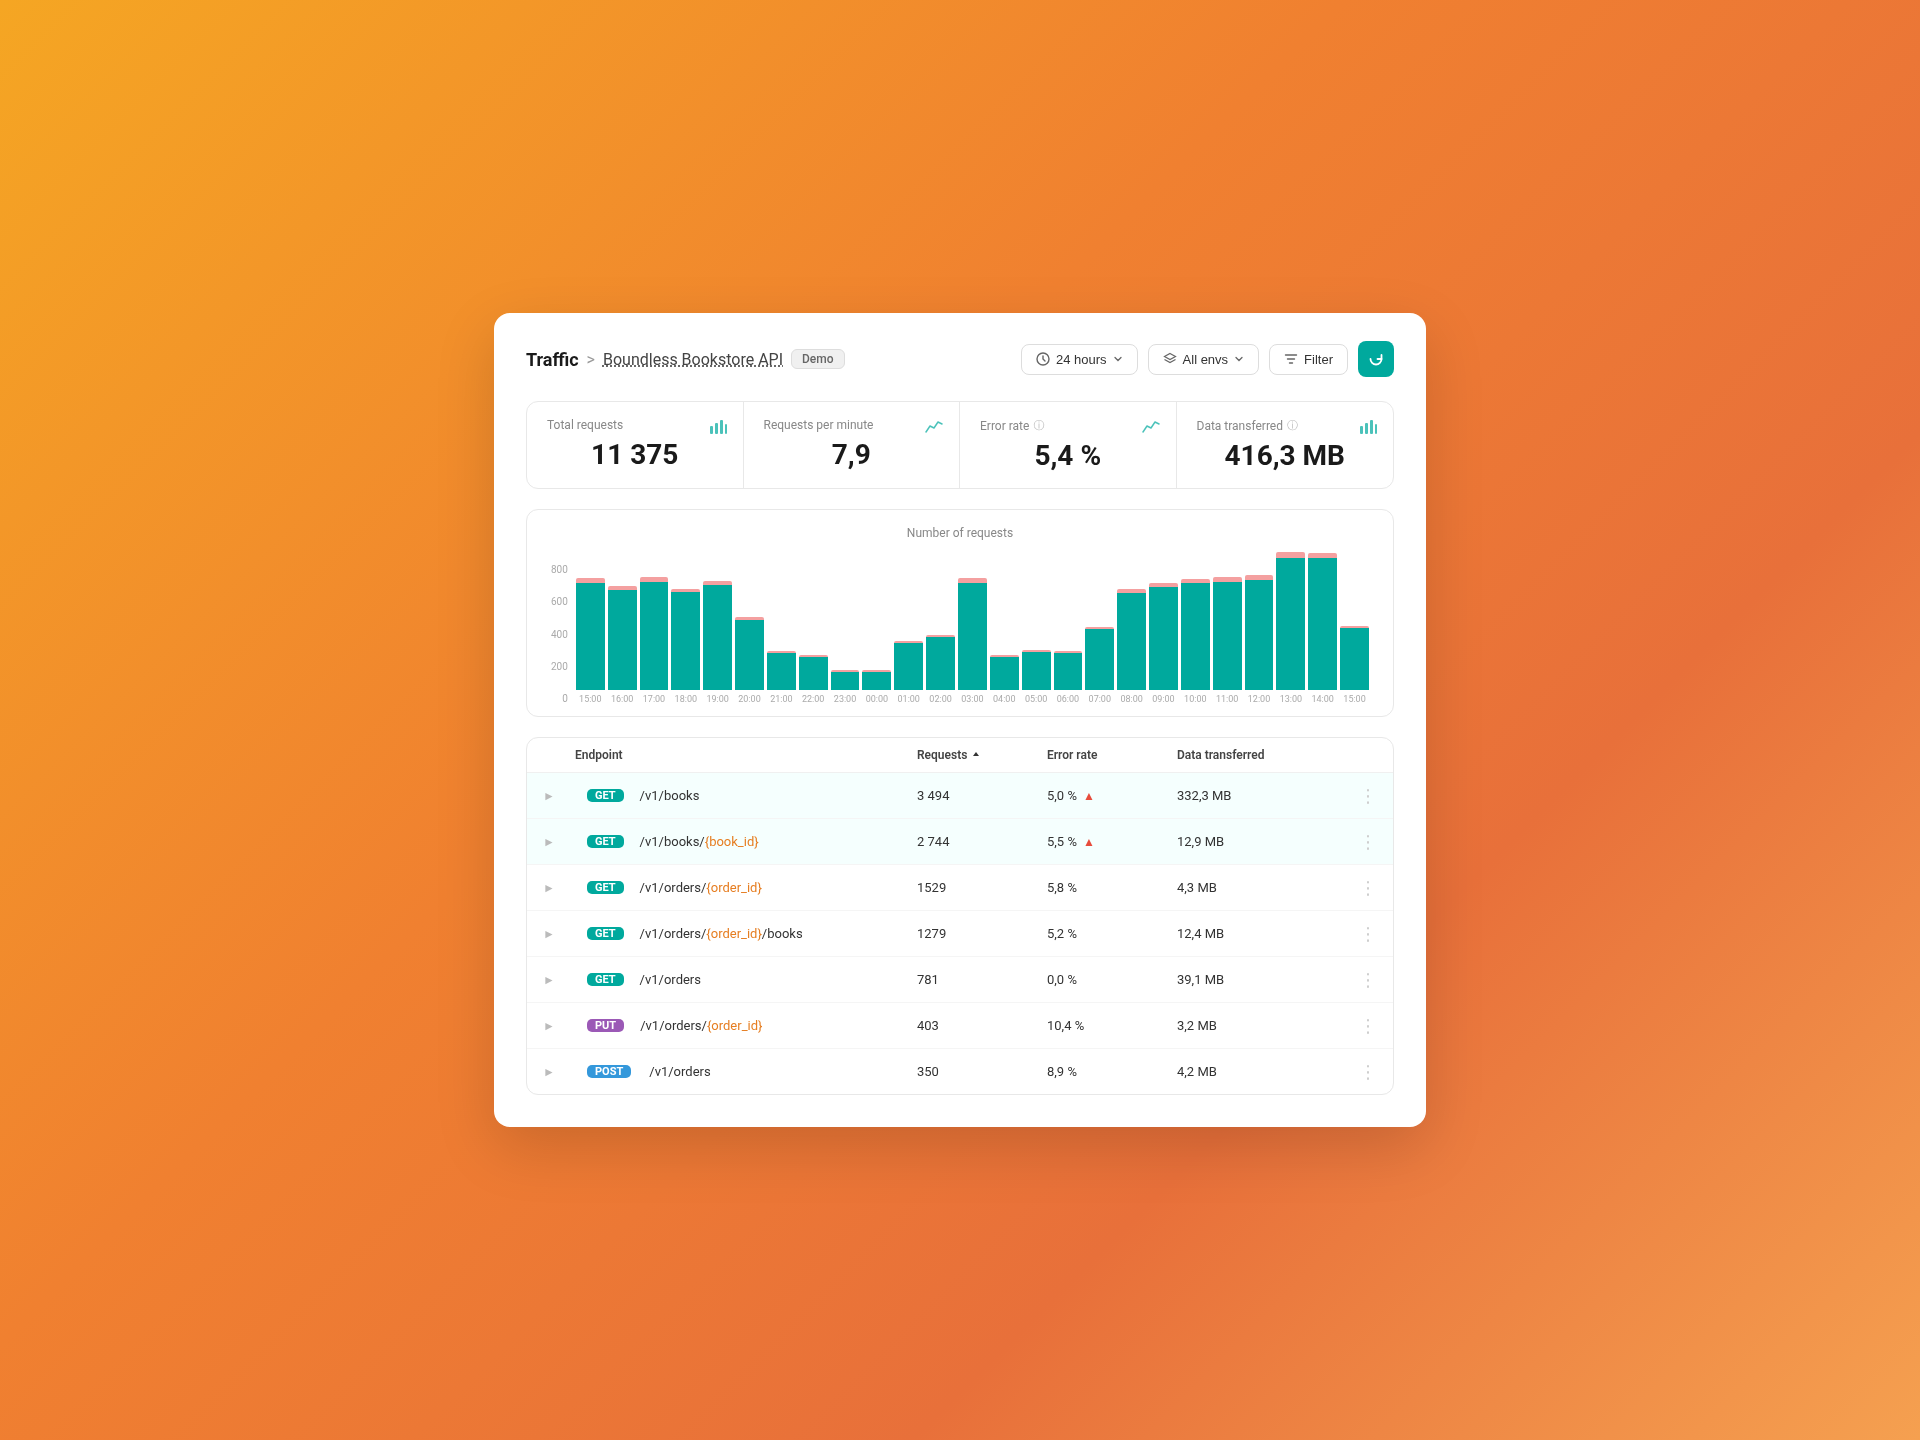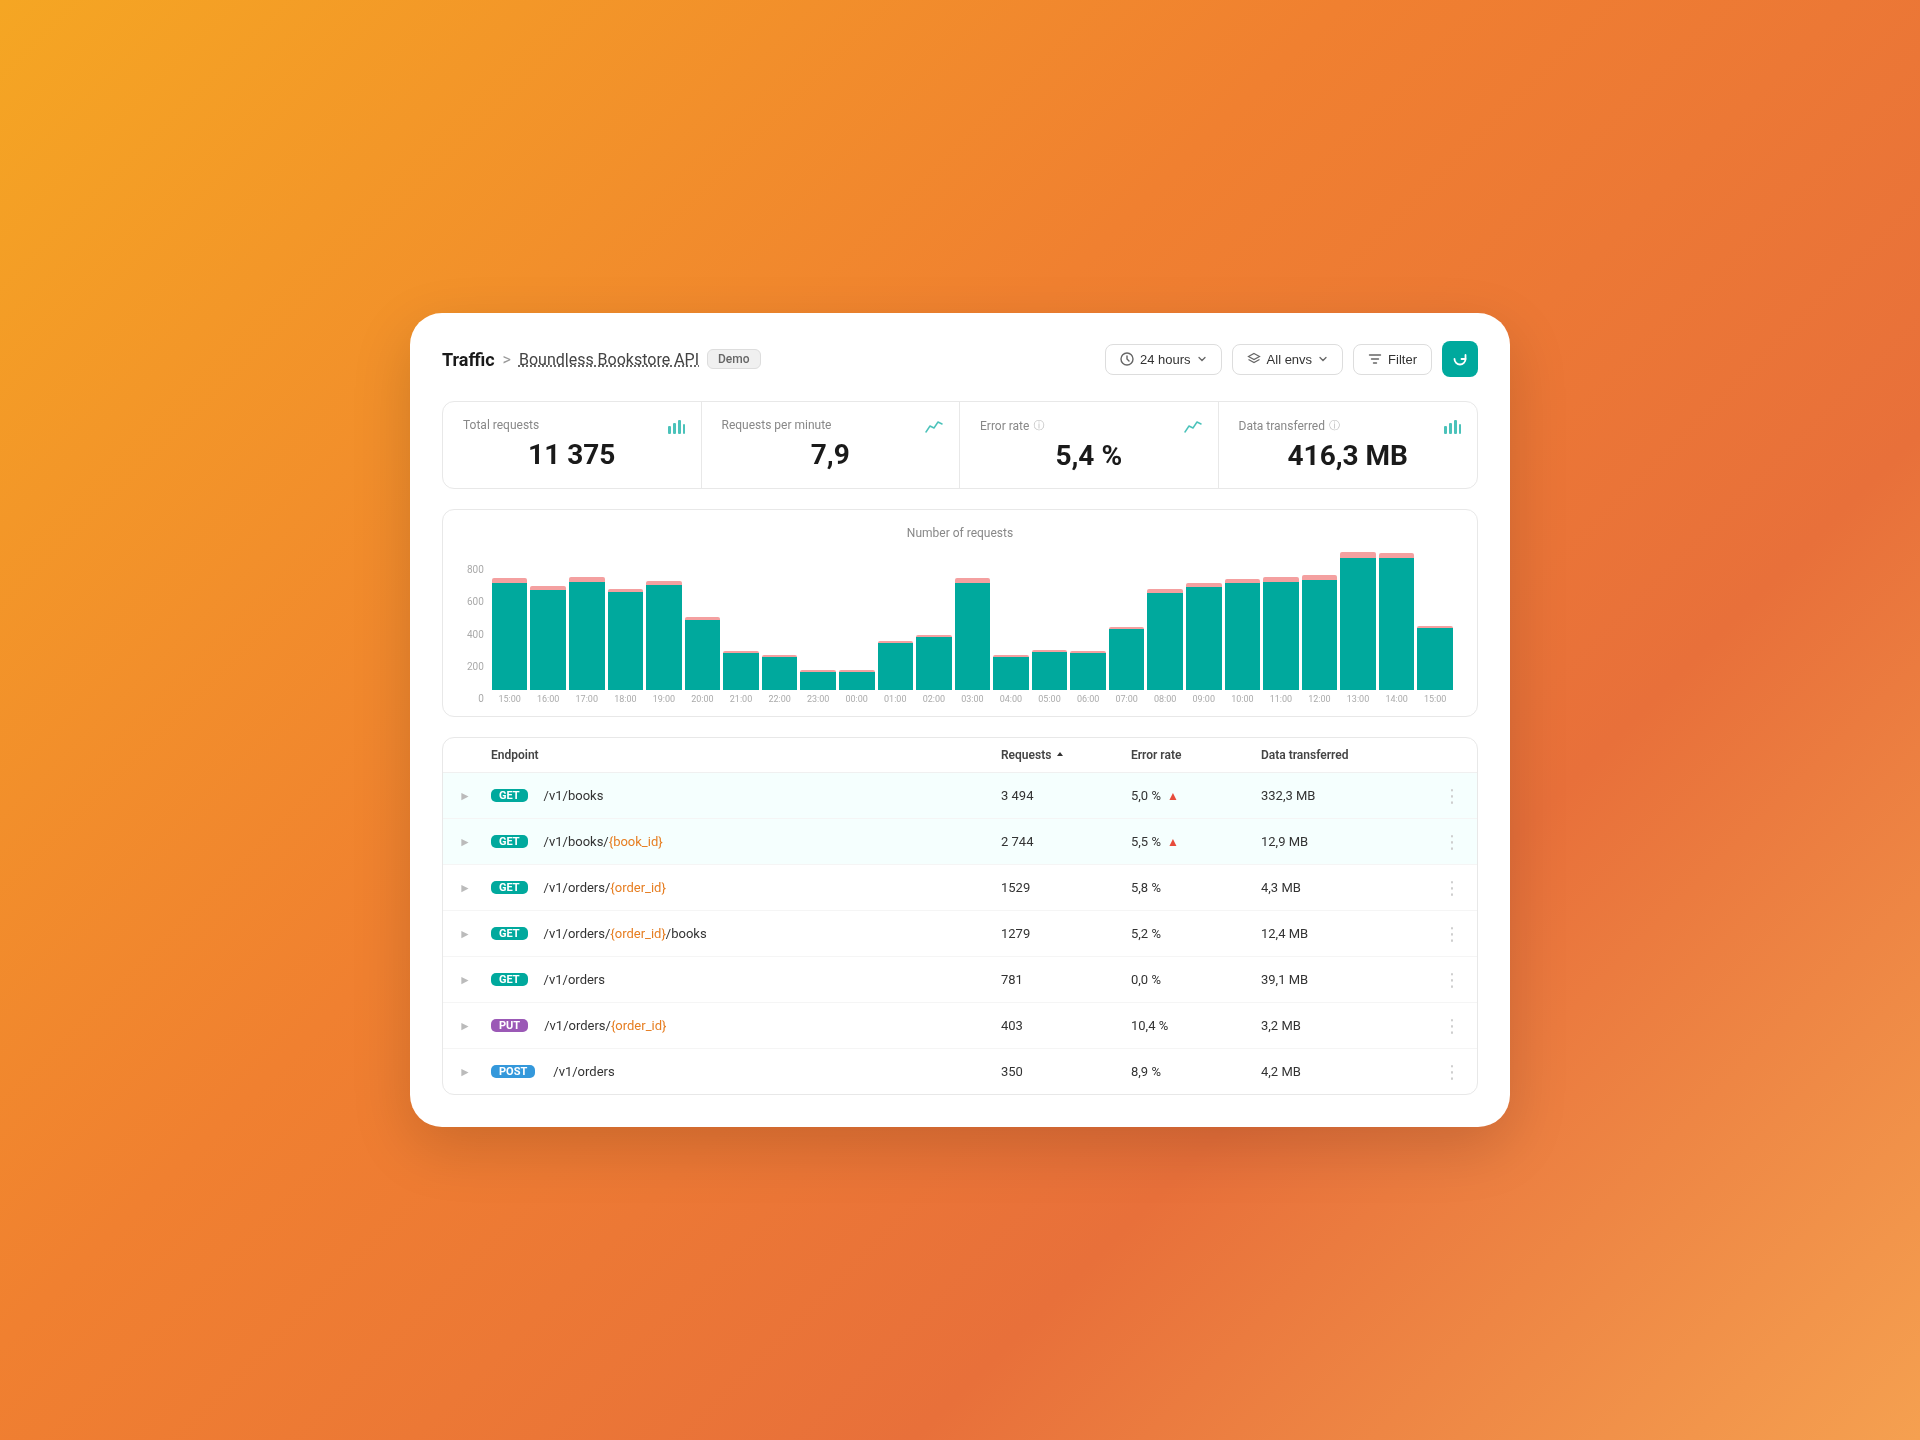--- a/index.html
+++ b/index.html
@@ -7,22 +7,22 @@
       width: 1920px;
       height: 1440px;
       background: linear-gradient(135deg, #f5a623 0%, #f08030 40%, #e8703a 70%, #f5a050 100%);
       display: flex;
       align-items: center;
       justify-content: center;
       font-family: -apple-system, BlinkMacSystemFont, 'Segoe UI', Roboto, sans-serif;
     }
     .card {
       background: #fff;
-      border-radius: 32px;
-      width: 1100px;
+      border-radius: 16px;
+      width: 932px;
       padding: 28px 32px 32px;
       box-shadow: 0 20px 60px rgba(0,0,0,0.15);
     }
     
     .header {
       display: flex;
       align-items: center;
       justify-content: space-between;
       margin-bottom: 24px;
     }
@@ -248,20 +248,21 @@
       font-size: 12px;
     }
     .method-badge {
       display: inline-block;
       padding: 0 8px;
       border-radius: 5px;
       font-size: 11px;
       font-weight: 700;
       color: white;
       margin-right: 8px;
+      margin-left: 12px;
     }
     .badge-get { background: #00a99d; }
     .badge-put { background: #9b59b6; }
     .badge-post { background: #3498db; }
     .endpoint-path {
       font-size: 13px;
       color: #333;
     }
     .path-param {
       color: #e67e22;

